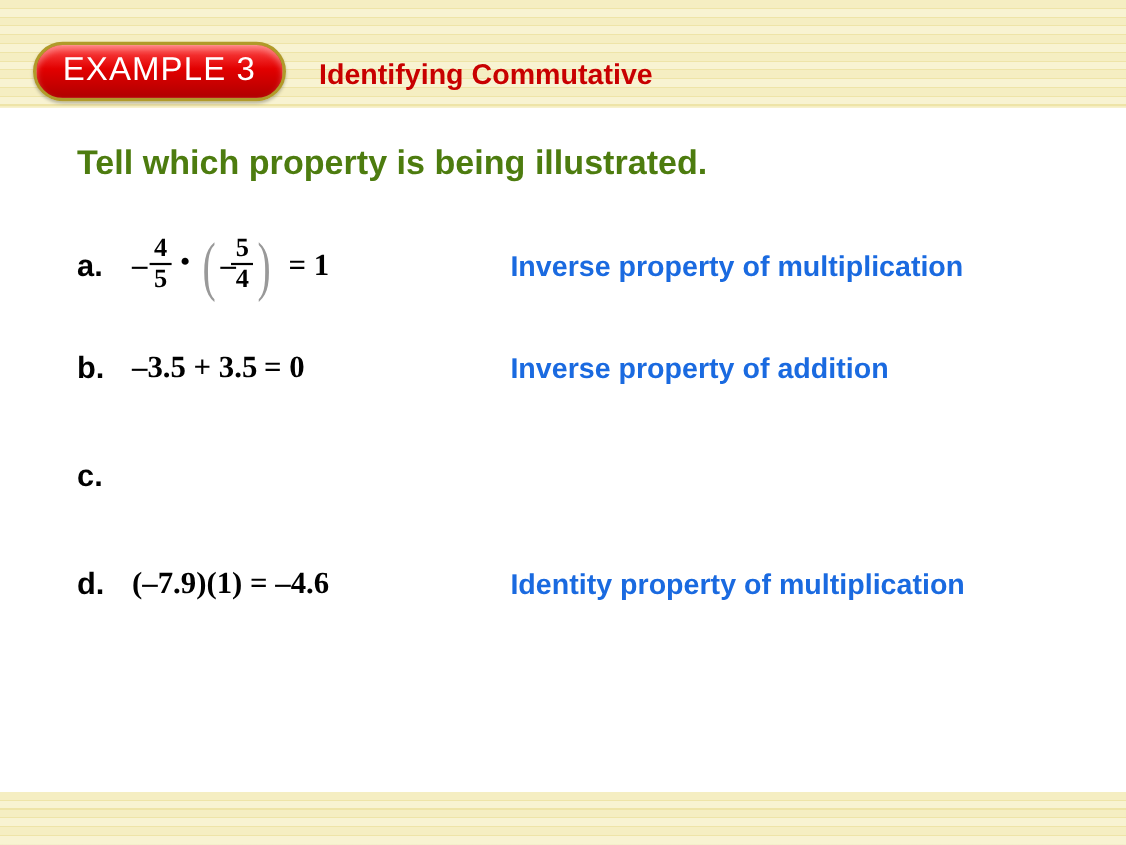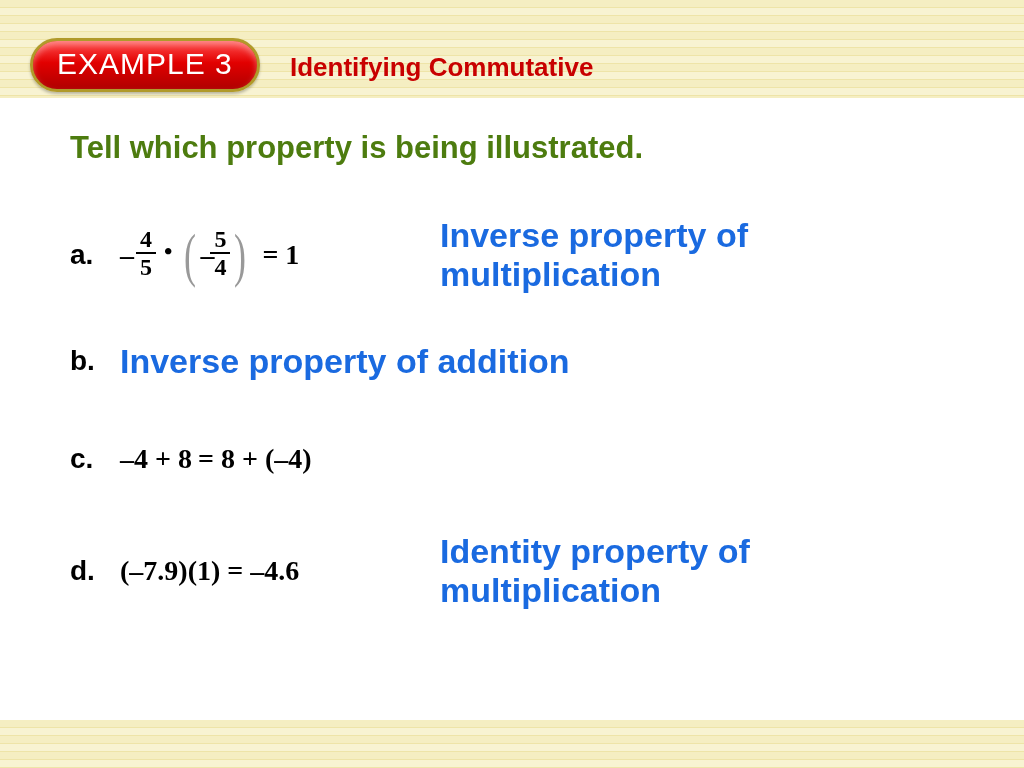--- a/index.html
+++ b/index.html
@@ -94,23 +94,24 @@
   font-size: 28px;
   font-weight: bold;
   color: #000;
   display: flex;
   align-items: center;
   gap: 6px;
 }
 
 .answer {
   color: #1a6ae0;
-  font-size: 34px;
+  font-size: 26px;
   font-weight: bold;
   flex: 1;
+  margin-left: 24px;
 }
 
 
 .frac {
   display: inline-flex;
   flex-direction: column;
   align-items: center;
   vertical-align: middle;
   font-size: 24px;
   line-height: 1;
@@ -169,29 +170,29 @@
         </span>
         <span class="big-paren">)</span>
       </span>
       <span class="eq-rhs">= 1</span>
     </div>
     <div class="answer">Inverse property of multiplication</div>
   </div>
 
   <div class="row">
     <div class="letter">b.</div>
+    <div class="equation">
+      <span>–3.5 + 3.5</span>
+      <span>= 0</span>
+    </div>
     <div class="answer">Inverse property of addition</div>
   </div>
 
   <div class="row">
     <div class="letter">c.</div>
-    <div class="equation">
-      <span>–4 + 8</span>
-      <span>= 8 + (–4)</span>
-    </div>
   </div>
 
   <div class="row">
     <div class="letter">d.</div>
     <div class="equation">
       <span>(–7.9)(1) = –4.6</span>
     </div>
     <div class="answer">Identity property of multiplication</div>
   </div>
 

